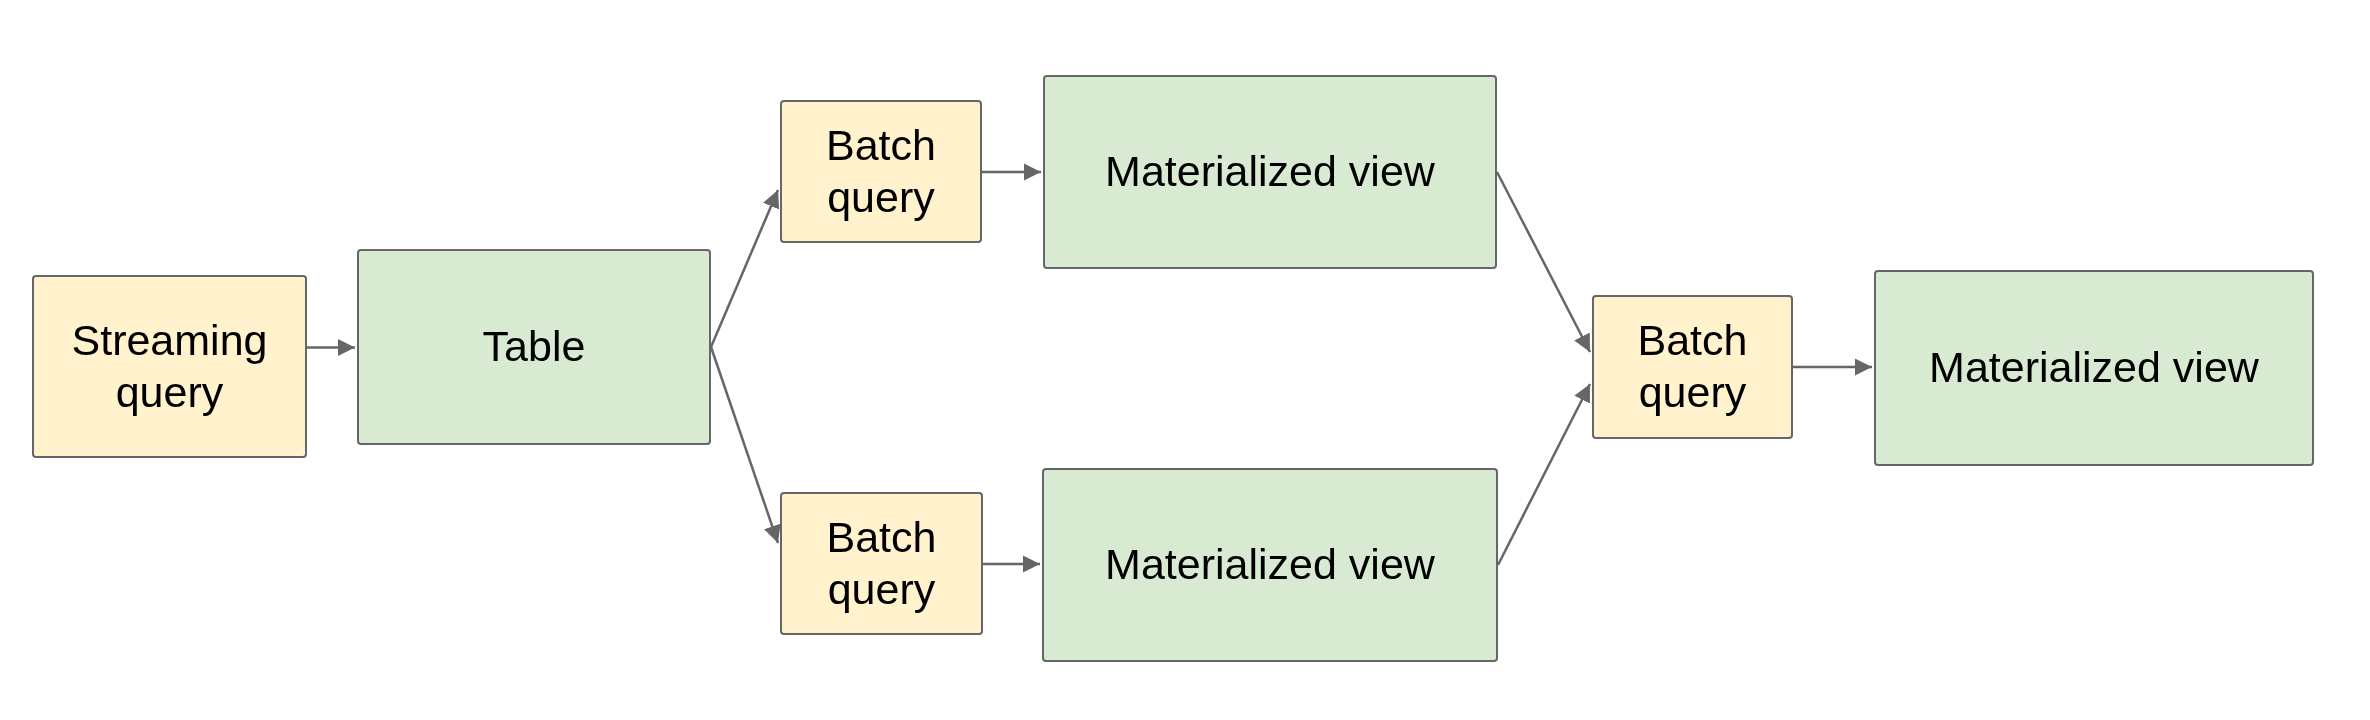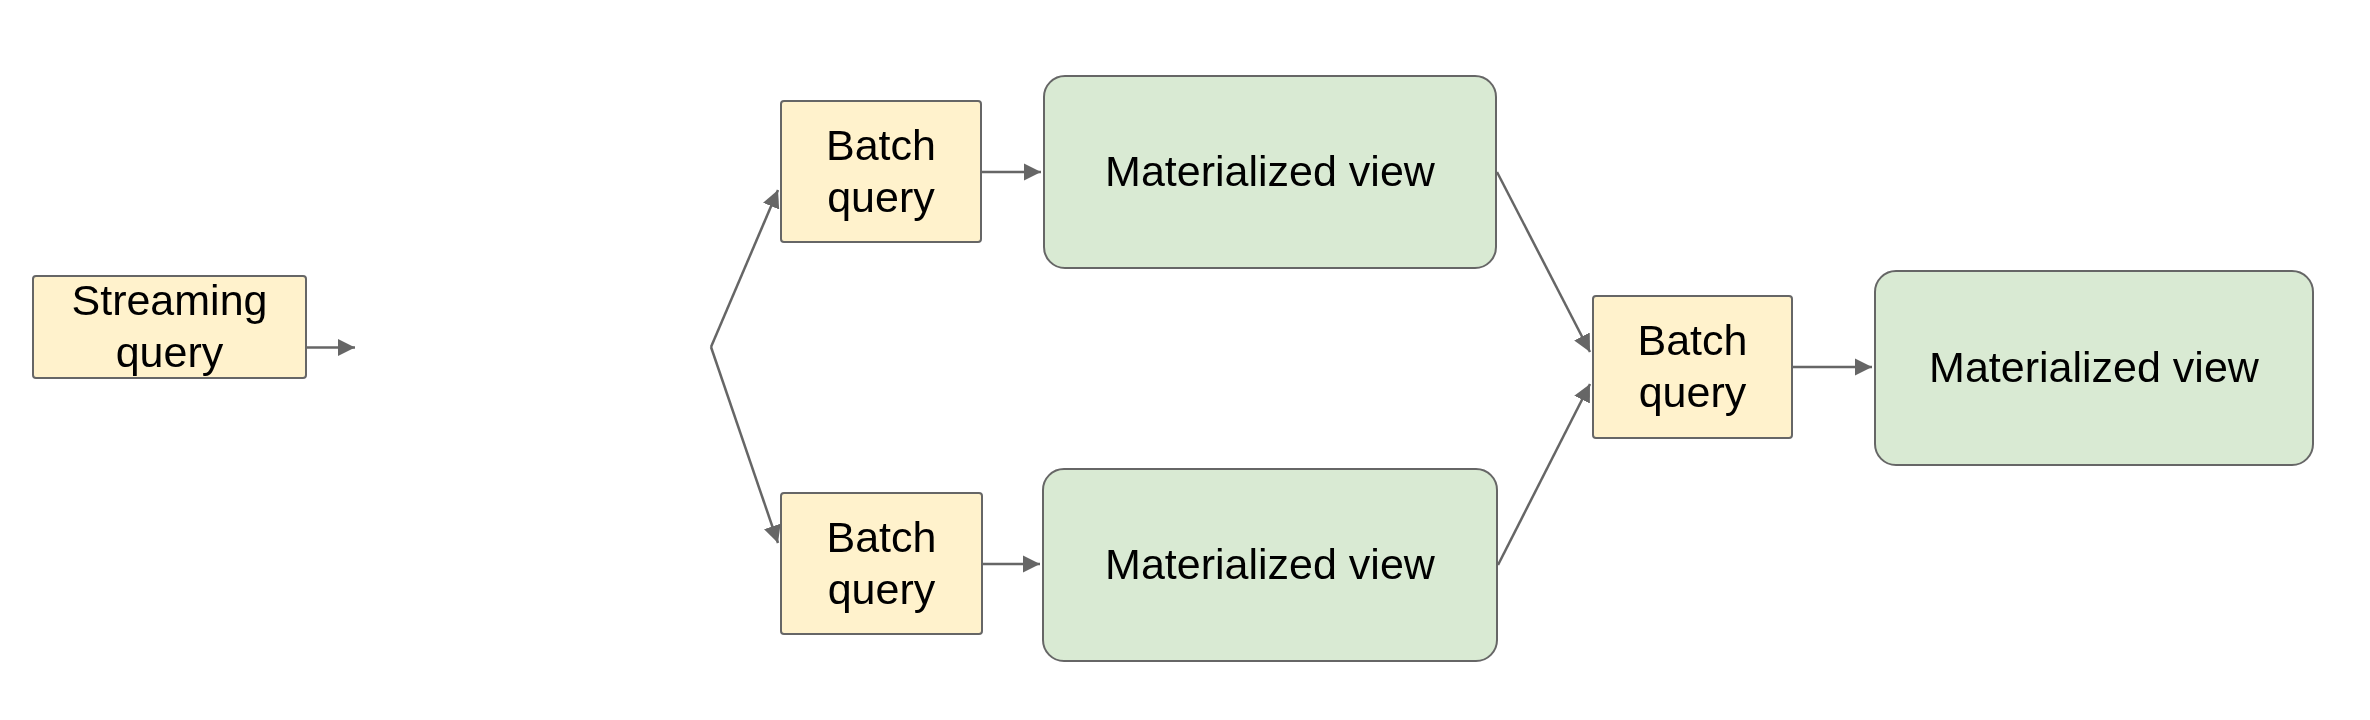--- a/index.html
+++ b/index.html
@@ -22,21 +22,21 @@
     border: 2.5px solid #666666;
     display: flex;
     align-items: center;
     justify-content: center;
     text-align: center;
     font-size: 43px;
     line-height: 1.2;
     color: #000000;
   }
   .node.query   { background: #fff2cc; border-radius: 4px; }
-  .node.dataset { background: #d9ead3; border-radius: 22px; }
+  .node.dataset { background: #d9ead3; border-radius: 4px; }
   .node .label { display: block; }
 </style>
 </head>
 <body>
 
 <div class="canvas">
 
   <svg class="edges" viewBox="0 0 2370 720">
     <defs>
       <marker id="arrowhead" viewBox="0 0 10 10" markerWidth="7" markerHeight="7" refX="10" refY="5" orient="auto" markerUnits="strokeWidth">
@@ -48,24 +48,27 @@
       <line x1="711" y1="347" x2="778" y2="190" marker-end="url(#arrowhead)"></line>
       <line x1="711" y1="347" x2="778" y2="543" marker-end="url(#arrowhead)"></line>
       <line x1="982" y1="172" x2="1041" y2="172" marker-end="url(#arrowhead)"></line>
       <line x1="983" y1="564" x2="1040" y2="564" marker-end="url(#arrowhead)"></line>
       <line x1="1497" y1="172" x2="1590" y2="352" marker-end="url(#arrowhead)"></line>
       <line x1="1498" y1="565" x2="1590" y2="384" marker-end="url(#arrowhead)"></line>
       <line x1="1793" y1="367" x2="1872" y2="367" marker-end="url(#arrowhead)"></line>
     </g>
   </svg>
 
-  <div class="node query" style="left:32px; top:275px; width:275px; height:104px;text-align:center;">
+  <div class="node query" style="left:32px; top:275px; width:275px; height:183px;text-align:center;">
     <span class="label">Streaming query</span>
   </div>
 
+  <div class="node dataset" style="left:357px; top:249px; width:354px; height:196px;">
+    <span class="label">Table</span>
+  </div>
 
   <div class="node query" style="left:780px; top:100px; width:202px; height:143px;">
     <span class="label">Batch query</span>
   </div>
 
   <div class="node dataset" style="left:1043px; top:75px; width:454px; height:194px;">
     <span class="label">Materialized view</span>
   </div>
 
   <div class="node query" style="left:780px; top:492px; width:203px; height:143px;">

